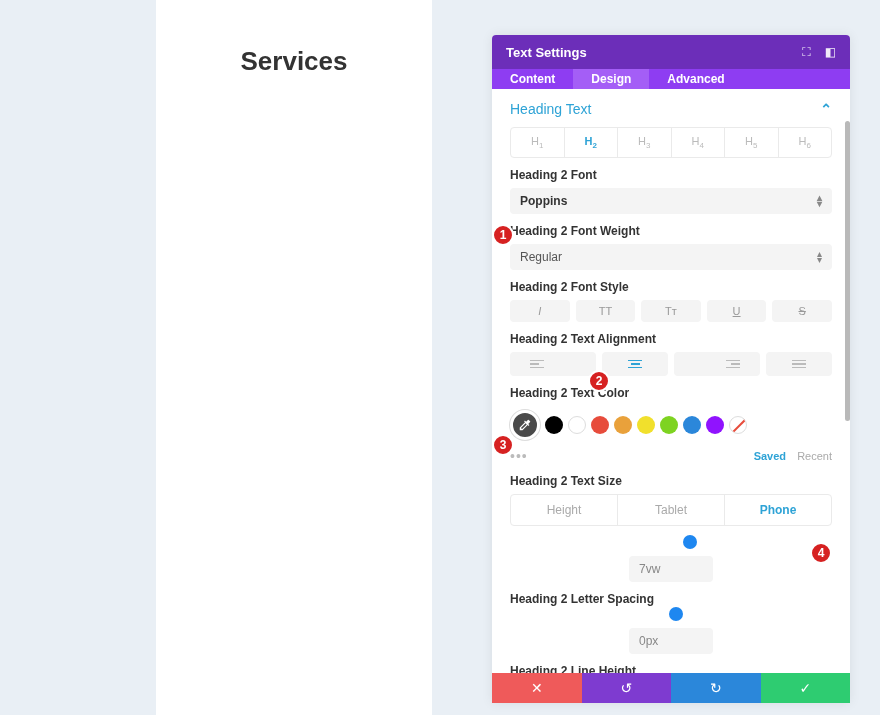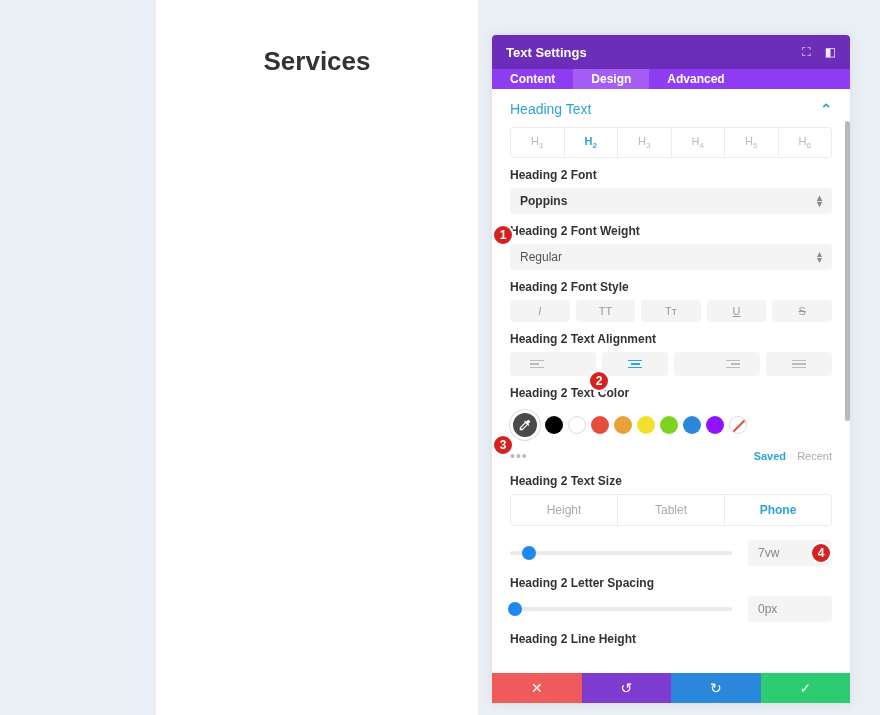--- a/index.html
+++ b/index.html
@@ -1,18 +1,18 @@
 <!DOCTYPE html>
 <html><head>
 <meta charset="utf-8">
 <style>
   * { box-sizing: border-box; margin: 0; padding: 0; font-family: -apple-system, BlinkMacSystemFont, "Segoe UI", sans-serif; }
   body { background: #e9eff5; width: 880px; height: 715px; overflow: hidden; position: relative; }
   
-  .canvas-area { position: absolute; left: 156px; top: 0; width: 322px; height: 715px; background: #fff; }
+  .canvas-area { position: absolute; left: 156px; top: 0; width: 276px; height: 715px; background: #fff; }
   .page-heading { position: absolute; top: 46px; left: 0; right: 0; text-align: center; font-weight: 700; font-size: 26px; color: #333; }
   
   .panel { position: absolute; left: 492px; top: 35px; width: 358px; background: #fff; border-radius: 4px 4px 0 0; overflow: hidden; box-shadow: 0 0 12px rgba(0,0,0,0.08); }
   
   .panel-header { background: #6c2eb9; color: #fff; height: 34px; display: flex; align-items: center; padding: 12px 14px; justify-content: space-between; }
   .panel-title { font-size: 13px; font-weight: 600; }
   .panel-header-icons { display: flex; gap: 14px; }
   .panel-header-icons span { font-size: 12px; opacity: 0.9; cursor: pointer; }
   
   .panel-tabs { background: #8e3df2; display: flex; height: 20px; }
@@ -65,21 +65,21 @@
   .dots { color: #bbb; font-size: 14px; letter-spacing: 1px; }
   .saved-recent { font-size: 11px; }
   .saved { color: #2ea3d6; font-weight: 600; margin-right: 8px; }
   .recent { color: #aaa; }
   
   .device-tabs { display: flex; border: 1px solid #eaeaea; border-radius: 4px; overflow: hidden; }
   .device-tab { flex: 1; text-align: center; padding: 8px 0; font-size: 12px; color: #aaa; cursor: pointer; border-right: 1px solid #eaeaea; }
   .device-tab:last-child { border-right: none; }
   .device-tab.active { color: #2ea3d6; font-weight: 600; }
   
-  .slider-row { display: flex; align-items: center; gap: 16px; margin-top: 14px; }
+  .slider-row { display: flex; align-items: center; gap: 16px; margin-top: 14px; flex-direction: column; }
   .slider { flex: 1; height: 4px; background: #eaeaea; border-radius: 2px; position: relative; cursor: pointer; }
   .slider-thumb { position: absolute; width: 14px; height: 14px; background: #1e87f0; border-radius: 50%; top: -5px; left: 12px; }
   .slider-thumb.zero { left: -2px; }
   .slider-value { width: 84px; background: #f4f4f4; border-radius: 4px; padding: 6px 10px; font-size: 12px; color: #888; }
   
   .panel-footer { display: flex; height: 30px; }
   .footer-btn { flex: 1; display: flex; align-items: center; justify-content: center; color: #fff; font-size: 14px; cursor: pointer; }
   .fb-red { background: #ef5a5a; }
   .fb-purple { background: #7e3bd0; }
   .fb-blue { background: #2b87da; }

